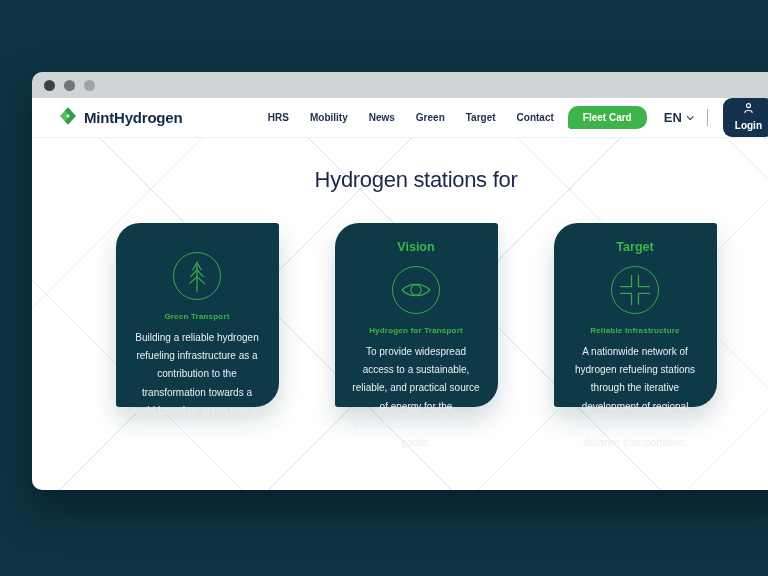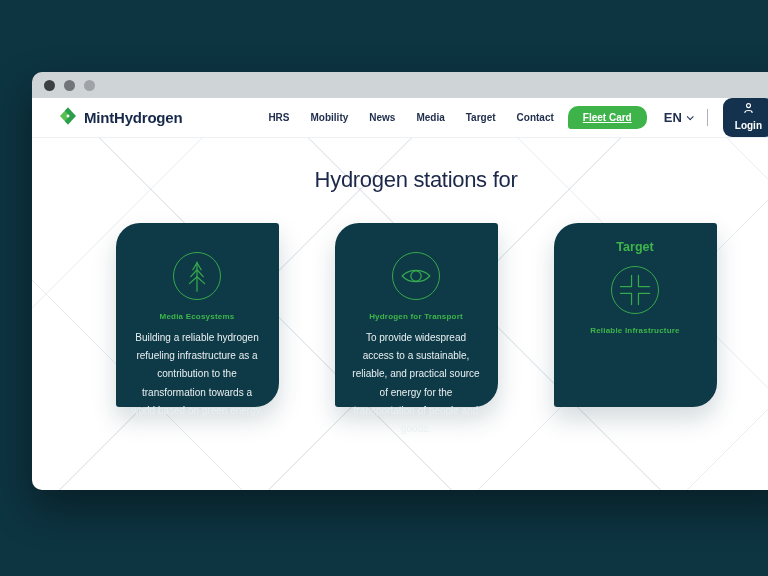--- a/index.html
+++ b/index.html
@@ -47,21 +47,20 @@
   .brand-hyd  { font-weight:700; }
   .nav { margin-left:auto; display:flex; align-items:center; gap:21px; }
   .nav-link {
     font-size:10px; font-weight:600; color:#22304f; cursor:pointer; white-space:nowrap;
   }
   .fleet-btn {
     margin-left:14px; background:#3eb349; color:#fff;
     font-size:10px; font-weight:700; padding:6px 15px;
     border:none; border-radius:10px 10px 10px 3px; cursor:pointer;
     font-family:inherit;
-    text-decoration:underline;
   }
   .lang {
     margin-left:17px; display:flex; align-items:center; gap:5px;
     font-size:13px; font-weight:700; color:#22304f; cursor:pointer;
   }
   .chev {
     width:5px; height:5px; border-right:1.4px solid #22304f; border-bottom:1.4px solid #22304f;
     transform:rotate(45deg) translateY(-1px);
   }
   .vdiv { width:1px; height:17px; background:#aab1b8; margin:0 15px; }
@@ -117,21 +116,21 @@
             <path d="M10 1.5 L18 10 L10 18.5 L6.8 15.2 L11.8 10 L6.8 4.8 Z" fill="#2d9e4b"></path>
           </svg>
         </span>
         <span class="brand-text"><span class="brand-mint">Mint</span><span class="brand-hyd">Hydrogen</span></span>
       </div>
 
       <nav class="nav">
         <span class="nav-link">HRS</span>
         <span class="nav-link">Mobility</span>
         <span class="nav-link">News</span>
-        <span class="nav-link">Media</span>
+        <span class="nav-link">Green</span>
         <span class="nav-link">Target</span>
         <span class="nav-link">Contact</span>
       </nav>
 
       <button class="fleet-btn">Fleet Card</button>
 
       <div class="lang">
         <span>EN</span>
         <span class="chev"></span>
       </div>
@@ -157,25 +156,26 @@
 
       <div class="card">
         <div class="icon-ring">
           <svg width="36" height="36" viewBox="-26 -26 52 52" fill="none" stroke="#36a94c" stroke-width="1.8" stroke-linecap="round" stroke-linejoin="round">
             <path d="M0 -20 L0 22"></path>
             <path d="M-6 -9 L0 -19 L6 -9"></path>
             <path d="M-9 1 L0 -9 L9 1"></path>
             <path d="M-11 11 L0 1 L11 11"></path>
           </svg>
         </div>
-        <div class="card-tag">Media Ecosystems</div>
+        <div class="card-tag">Green Transport</div>
         <div class="card-body">Building a reliable hydrogen refueling infrastructure as a contribution to the transformation towards a world based on green energy.</div>
       </div>
 
       <div class="card">
+        <div class="card-title">Vision</div>
         <div class="icon-ring">
           <svg width="36" height="36" viewBox="-26 -26 52 52" fill="none" stroke="#36a94c" stroke-width="1.8" stroke-linecap="round" stroke-linejoin="round">
             <path d="M-20 0 C-10 -11 10 -11 20 0 C10 11 -10 11 -20 0 Z"></path>
             <circle cx="0" cy="0" r="7.5"></circle>
           </svg>
         </div>
         <div class="card-tag">Hydrogen for Transport</div>
         <div class="card-body">To provide widespread access to a sustainable, reliable, and practical source of energy for the transportation of people and goods.</div>
       </div>
 
@@ -183,17 +183,18 @@
         <div class="card-title">Target</div>
         <div class="icon-ring">
           <svg width="36" height="36" viewBox="-26 -26 52 52" fill="none" stroke="#36a94c" stroke-width="1.8" stroke-linecap="round" stroke-linejoin="round">
             <path d="M-5 -21 L-5 -5 L-21 -5"></path>
             <path d="M5 -21 L5 -5 L21 -5"></path>
             <path d="M-5 21 L-5 5 L-21 5"></path>
             <path d="M5 21 L5 5 L21 5"></path>
           </svg>
         </div>
         <div class="card-tag">Reliable Infrastructure</div>
+        <div class="card-body">A nationwide network of hydrogen refueling stations through the iterative development of regional clusters for local and long-distance transportation.</div>
       </div>
 
     </div>
   </div>
 </div>
 
 </body></html>

